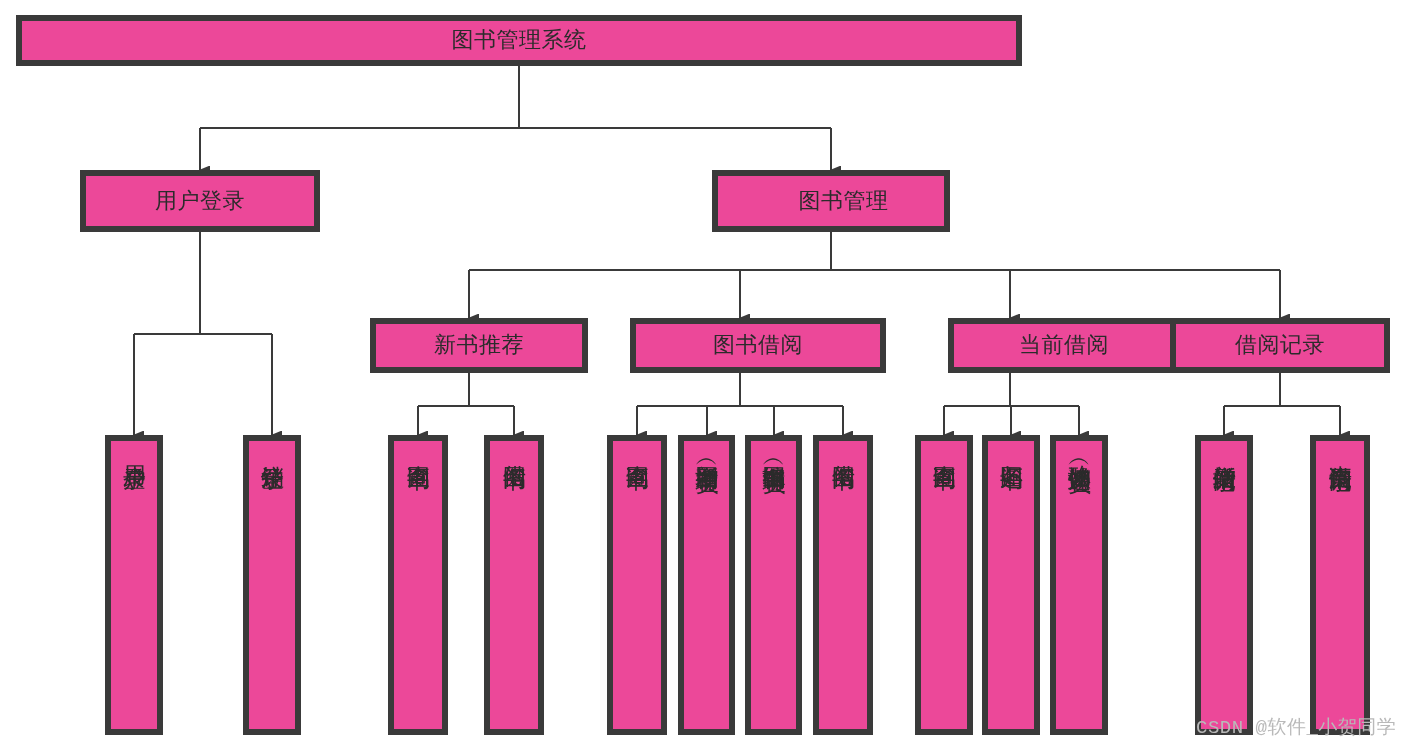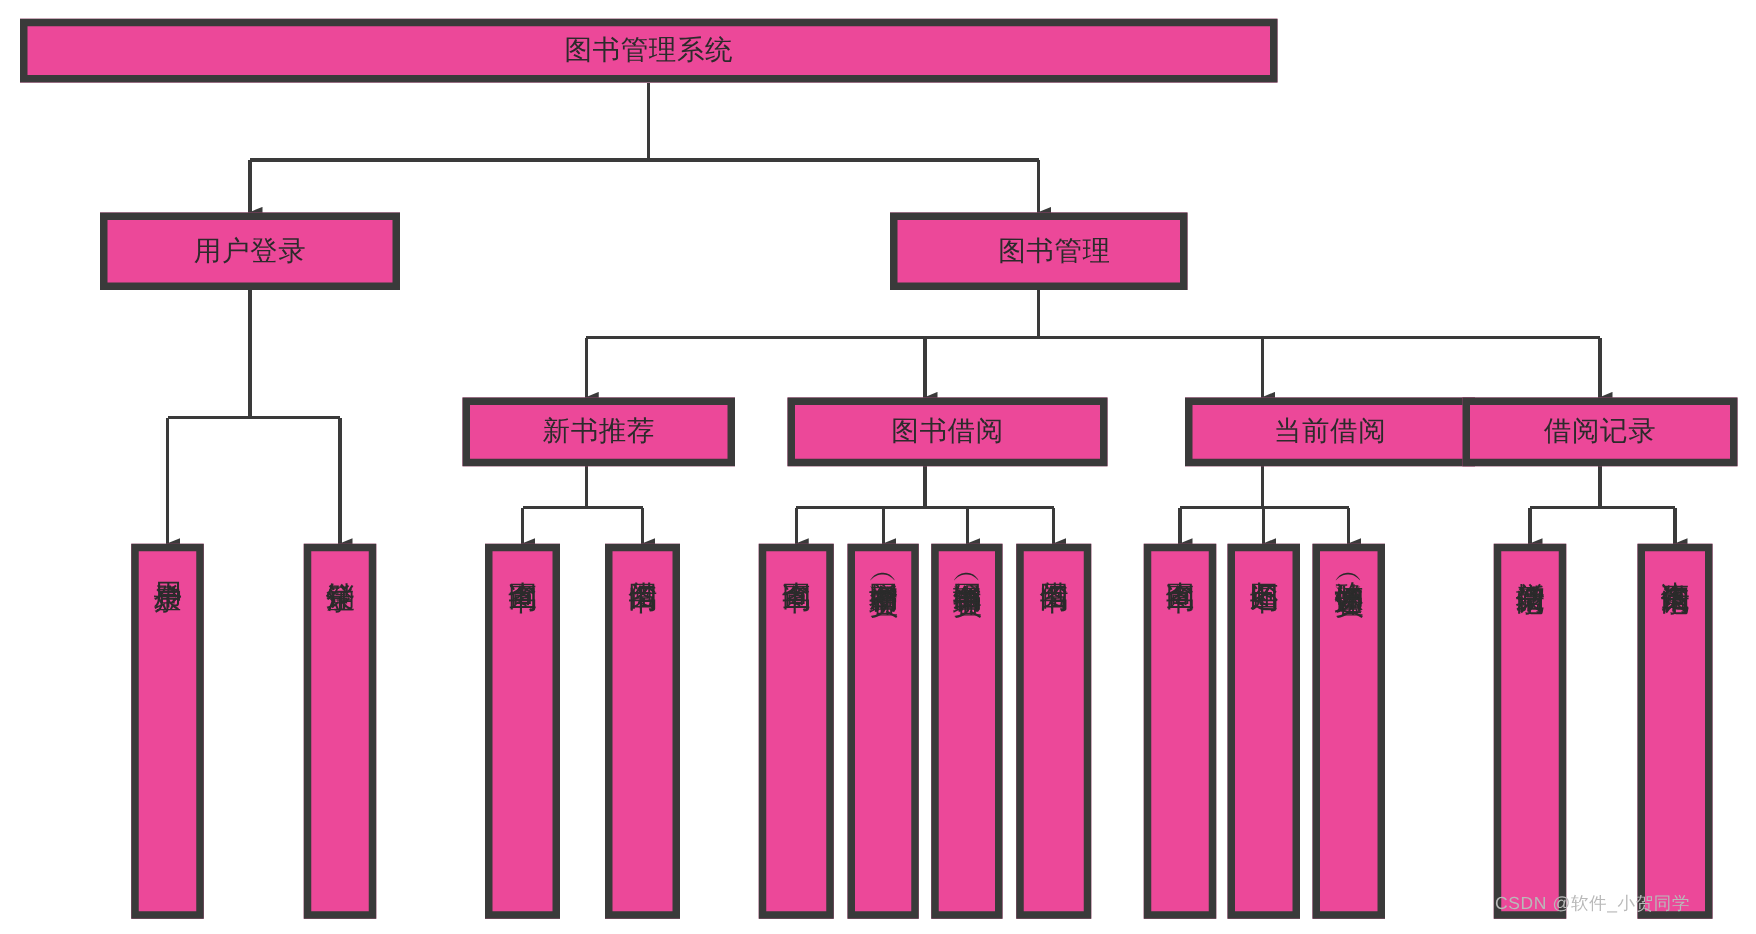--- a/index.html
+++ b/index.html
@@ -55,24 +55,25 @@
   .node-box.vertical .node-label {
     writing-mode: vertical-rl;
     text-orientation: upright;
     font-size: 23px;
     line-height: 1.12;
     letter-spacing: 1px;
   }
   .watermark {
     position: absolute;
     color: #b9b9b9;
-    font-size: 14px;
+    font-size: 19px;
     letter-spacing: 0.5px;
     white-space: nowrap;
     user-select: none;
+    font-family: Liberation Mono, monospace;
   }
 </style>
 </head>
 <body>
 
 <div id="diagram-root" style="width: 1405px; height: 747px; background: rgb(255, 255, 255);">
   <svg class="connector-layer" viewBox="0 0 1405 747" preserveAspectRatio="none" aria-hidden="true">
     <defs>
       <marker id="arrowhead" markerWidth="9" markerHeight="11" refX="4.5" refY="10" orient="auto" markerUnits="userSpaceOnUse">
         <polygon points="0,0 9,0 4.5,11" fill="#3a3a3a"></polygon>

